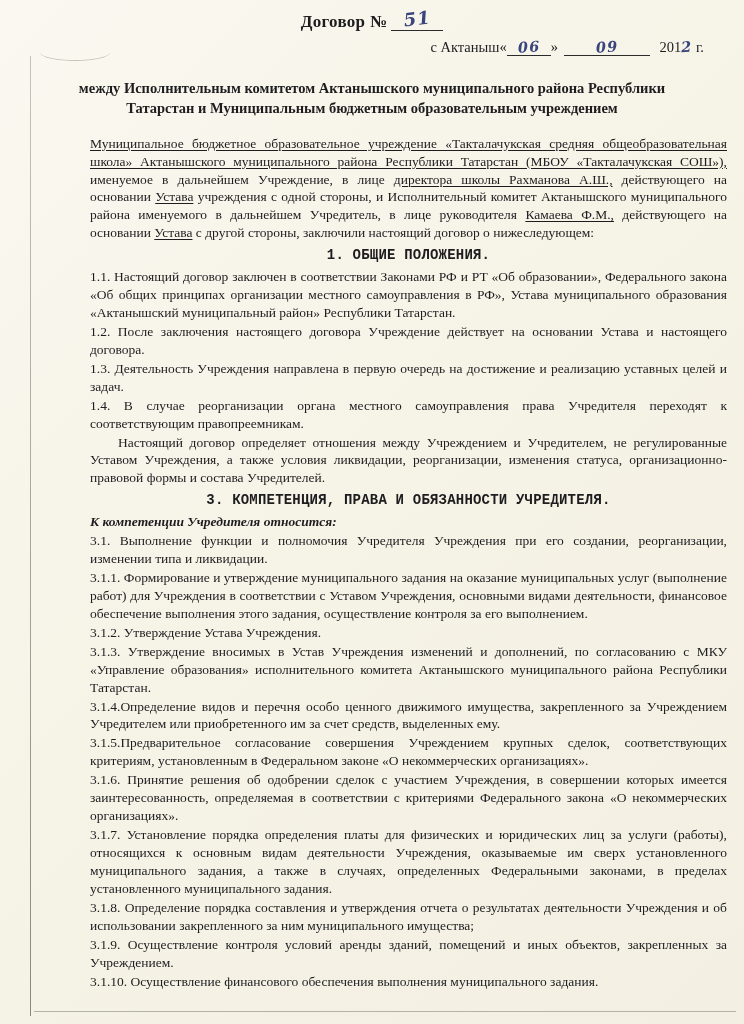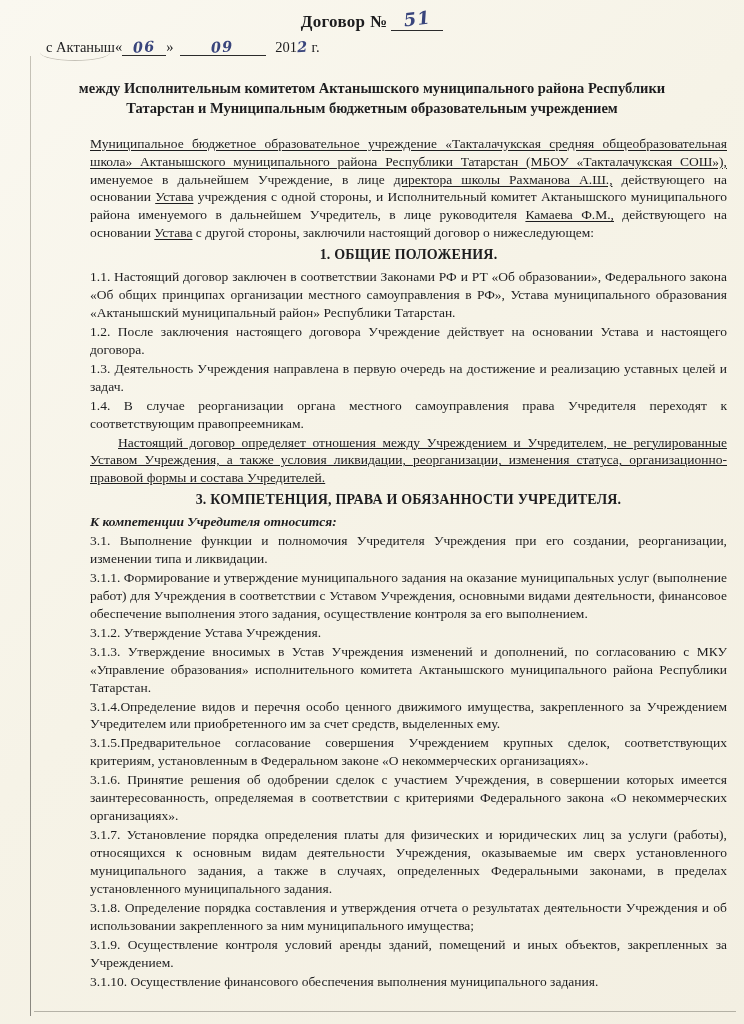--- a/index.html
+++ b/index.html
@@ -41,41 +41,41 @@
   .blank.month { min-width: 86px; margin: 0 6px; }
   .hand {
     font-family: "DejaVu Serif", serif;
     font-style: italic; font-weight: 600;
     color: #39457c;
     display: inline-block; transform: rotate(-4deg);
     letter-spacing: 1px;
   }
   .hand.big { font-size: 18px; transform: rotate(-7deg) translateY(-2px); }
   .meta-line {
-    display: flex; justify-content: flex-start; align-items: baseline;
+    display: flex; justify-content: flex-end; align-items: baseline;
     padding: 6px 40px 0 46px; font-size: 14.5px;
   }
   .date-line { font-size: 14.5px; white-space: nowrap; }
   .subtitle {
     text-align: center; font-weight: bold; font-size: 14.5px;
     padding: 0 60px; margin-top: 22px; line-height: 1.4;
   }
   .content {
     padding: 16px 17px 0 90px;
     font-size: 13.5px; line-height: 1.33;
     text-align: justify;
   }
   .content p { margin: 0 0 1px 0; }
   .u { text-decoration: underline; text-underline-offset: 2px; }
   h3.sec {
     text-align: center; font-size: 14px; font-weight: bold;
-    margin: 4px 0 3px 0; letter-spacing: .2px;
+    margin: 4px 0 3px 0; letter-spacing: .2px; font-family: Liberation Mono, monospace;
   }
   .lead { font-weight: bold; font-style: italic; }
-  .indent { text-indent: 28px; text-decoration: underline; }
+  .indent { text-indent: 28px; }
 </style>
 </head>
 <body>
 
 <div class="page">
   <div class="edge-left"></div>
   <div class="edge-bottom"></div>
   <div class="pen-curve"></div>
 
   <div class="header">

